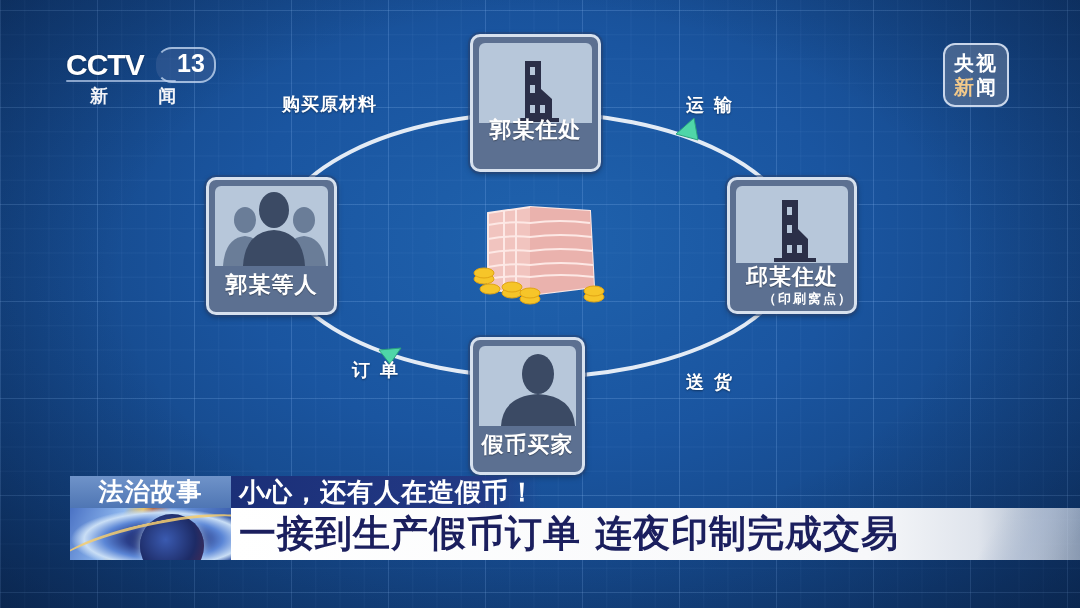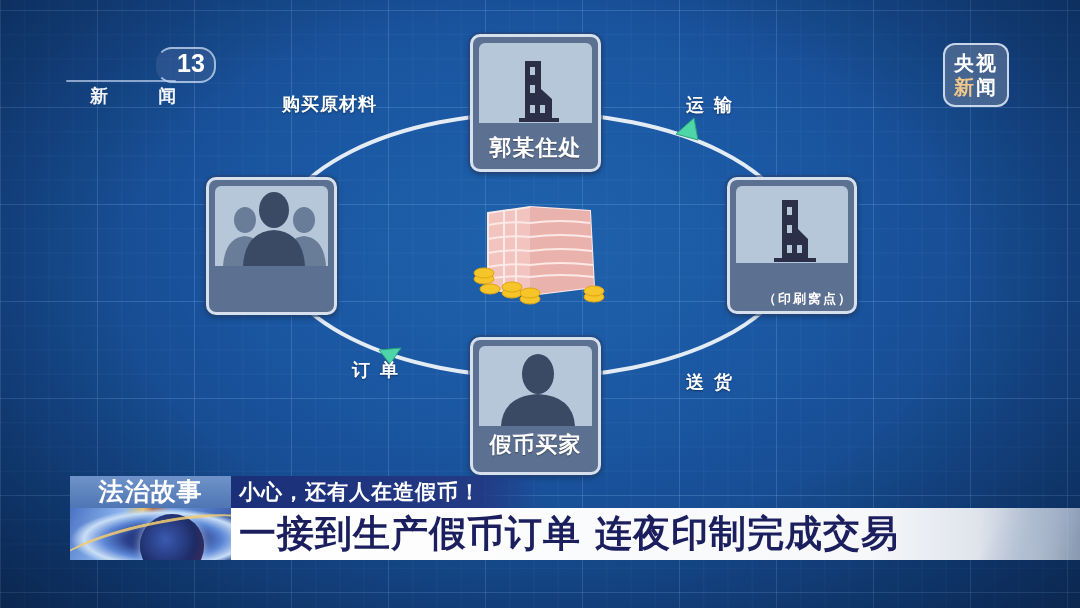--- a/index.html
+++ b/index.html
@@ -90,32 +90,32 @@
       text-shadow: 0 1px 1px rgba(0,0,0,0.35);
     }
     .node .sublabel {
       position: absolute; left: 0; right: 0;
       text-align: center; color: #ffffff; font-weight: bold;
       font-size: 13px; letter-spacing: 2px;
     }
 
     .node-guo-home { left: 470px; top: 34px; width: 131px; height: 138px; }
     .node-guo-home .pic { height: 80px; }
-    .node-guo-home .label { top: 96px; }
+    .node-guo-home .label { top: 78px; }
 
     .node-qiu-home { left: 727px; top: 177px; width: 130px; height: 137px; }
     .node-qiu-home .pic { height: 77px; }
     .node-qiu-home .label { top: 82px; }
     .node-qiu-home .sublabel { top: 110px; margin-left: 32px; }
 
     .node-guo-group { left: 206px; top: 177px; width: 131px; height: 138px; }
     .node-guo-group .pic { height: 80px; }
     .node-guo-group .label { top: 90px; }
 
-    .node-buyer { left: 470px; top: 337px; width: 131px; height: 138px; padding-left: 6px; }
+    .node-buyer { left: 470px; top: 337px; width: 115px; height: 138px; padding-left: 6px; }
     .node-buyer .pic { height: 80px; }
     .node-buyer .label { top: 90px; }
 
     
     .edge-label {
       position: absolute; color: #ffffff; font-weight: bold; font-size: 18px;
       text-shadow: 0 1px 2px rgba(0,0,0,0.4);
     }
     .el-buy { left: 282px; top: 92px; letter-spacing: 1px; }
     .el-transport { left: 686px; top: 93px; letter-spacing: 10px; }
@@ -128,21 +128,21 @@
     
     .lt-category {
       position: absolute; left: 70px; top: 476px; width: 161px; height: 32px;
       background: linear-gradient(180deg, #6f93c9 0%, #4f76b4 100%);
       color: #ffffff; font-size: 25px; font-weight: bold;
       text-align: center; line-height: 32px; letter-spacing: 1px;
     }
     .lt-subtitle {
       position: absolute; left: 231px; top: 476px; width: 310px; height: 48px;
       background: linear-gradient(90deg, #1b2f78 0%, #233a85 80%, rgba(35,58,133,0.0) 100%);
-      color: #ffffff; font-size: 21px; font-weight: bold;
+      color: #ffffff; font-size: 26px; font-weight: bold;
       line-height: 32px; padding-left: 8px; letter-spacing: 1px;
     }
     .lt-visual {
       position: absolute; left: 70px; top: 508px; width: 161px; height: 52px;
       overflow: hidden;
       background:
         radial-gradient(ellipse at 58% 60%, #1a2456 0%, #2b3f8a 28%, #5b86d6 45%, #c9def5 60%, rgba(255,255,255,0) 70%),
         linear-gradient(115deg, #4a72c4 0%, #8fb8ef 30%, #e7c46a 40%, #b36a4a 45%, #6a97e0 55%, #2e4e9e 100%);
     }
     .lt-visual .swoosh {
@@ -167,20 +167,21 @@
       background: linear-gradient(120deg, rgba(255,255,255,0) 30%, rgba(170,185,210,0.5) 60%, rgba(255,255,255,0) 90%);
     }
   </style>
 </head>
 <body>
 
 <div class="grid"></div>
 <div class="vignette"></div>
 
 <div class="cctv-logo">
+  <div class="cctv-text">CCTV</div>
   <div class="cctv-num">13</div>
   <div class="cctv-line"></div>
   <div class="cctv-sub">新 闻</div>
 </div>
 
 <div class="yangshi">
   <div class="row1">央视</div>
   <div class="row2">
     <span class="c1">新</span><span class="c2">闻</span>
   </div>
@@ -217,37 +218,39 @@
   <div class="pic">
     <svg width="118" height="77" viewBox="0 0 118 77">
       <path d="M46 14 L62 14 L62 43 L72 53 L72 75 L42 75 L42 73 L46 73 Z" fill="#2b2f48"></path>
       <rect x="38" y="72" width="42" height="4" fill="#2b2f48"></rect>
       <rect x="51" y="21" width="5" height="8" fill="#b7c7da"></rect>
       <rect x="51" y="39" width="5" height="8" fill="#b7c7da"></rect>
       <rect x="51" y="59" width="5" height="8" fill="#b7c7da"></rect>
       <rect x="61" y="59" width="5" height="8" fill="#b7c7da"></rect>
     </svg>
   </div>
+  <div class="label">邱某住处</div>
   <div class="sublabel">（印刷窝点）</div>
 </div>
 
 <div class="node node-guo-group">
   <div class="pic">
     <svg width="119" height="80" viewBox="0 0 119 80">
 
       <ellipse cx="30" cy="34" rx="11" ry="13" fill="#6a7d98"></ellipse>
       <path d="M8 80 Q10 52 30 50 Q50 52 52 80 Z" fill="#6a7d98"></path>
 
       <ellipse cx="89" cy="34" rx="11" ry="13" fill="#6a7d98"></ellipse>
       <path d="M67 80 Q69 52 89 50 Q109 52 111 80 Z" fill="#6a7d98"></path>
 
       <ellipse cx="59" cy="24" rx="15" ry="18" fill="#3b4a64"></ellipse>
       <path d="M28 80 Q30 46 59 44 Q88 46 90 80 Z" fill="#3b4a64"></path>
     </svg>
   </div>
+  <div class="label">郭某等人</div>
 </div>
 
 <div class="node node-buyer">
   <div class="pic">
     <svg width="119" height="80" viewBox="0 0 119 80">
       <ellipse cx="59" cy="28" rx="16" ry="20" fill="#3b4a64"></ellipse>
       <path d="M22 80 Q24 50 59 48 Q94 50 96 80 Z" fill="#3b4a64"></path>
     </svg>
   </div>
   <div class="label">假币买家</div>

